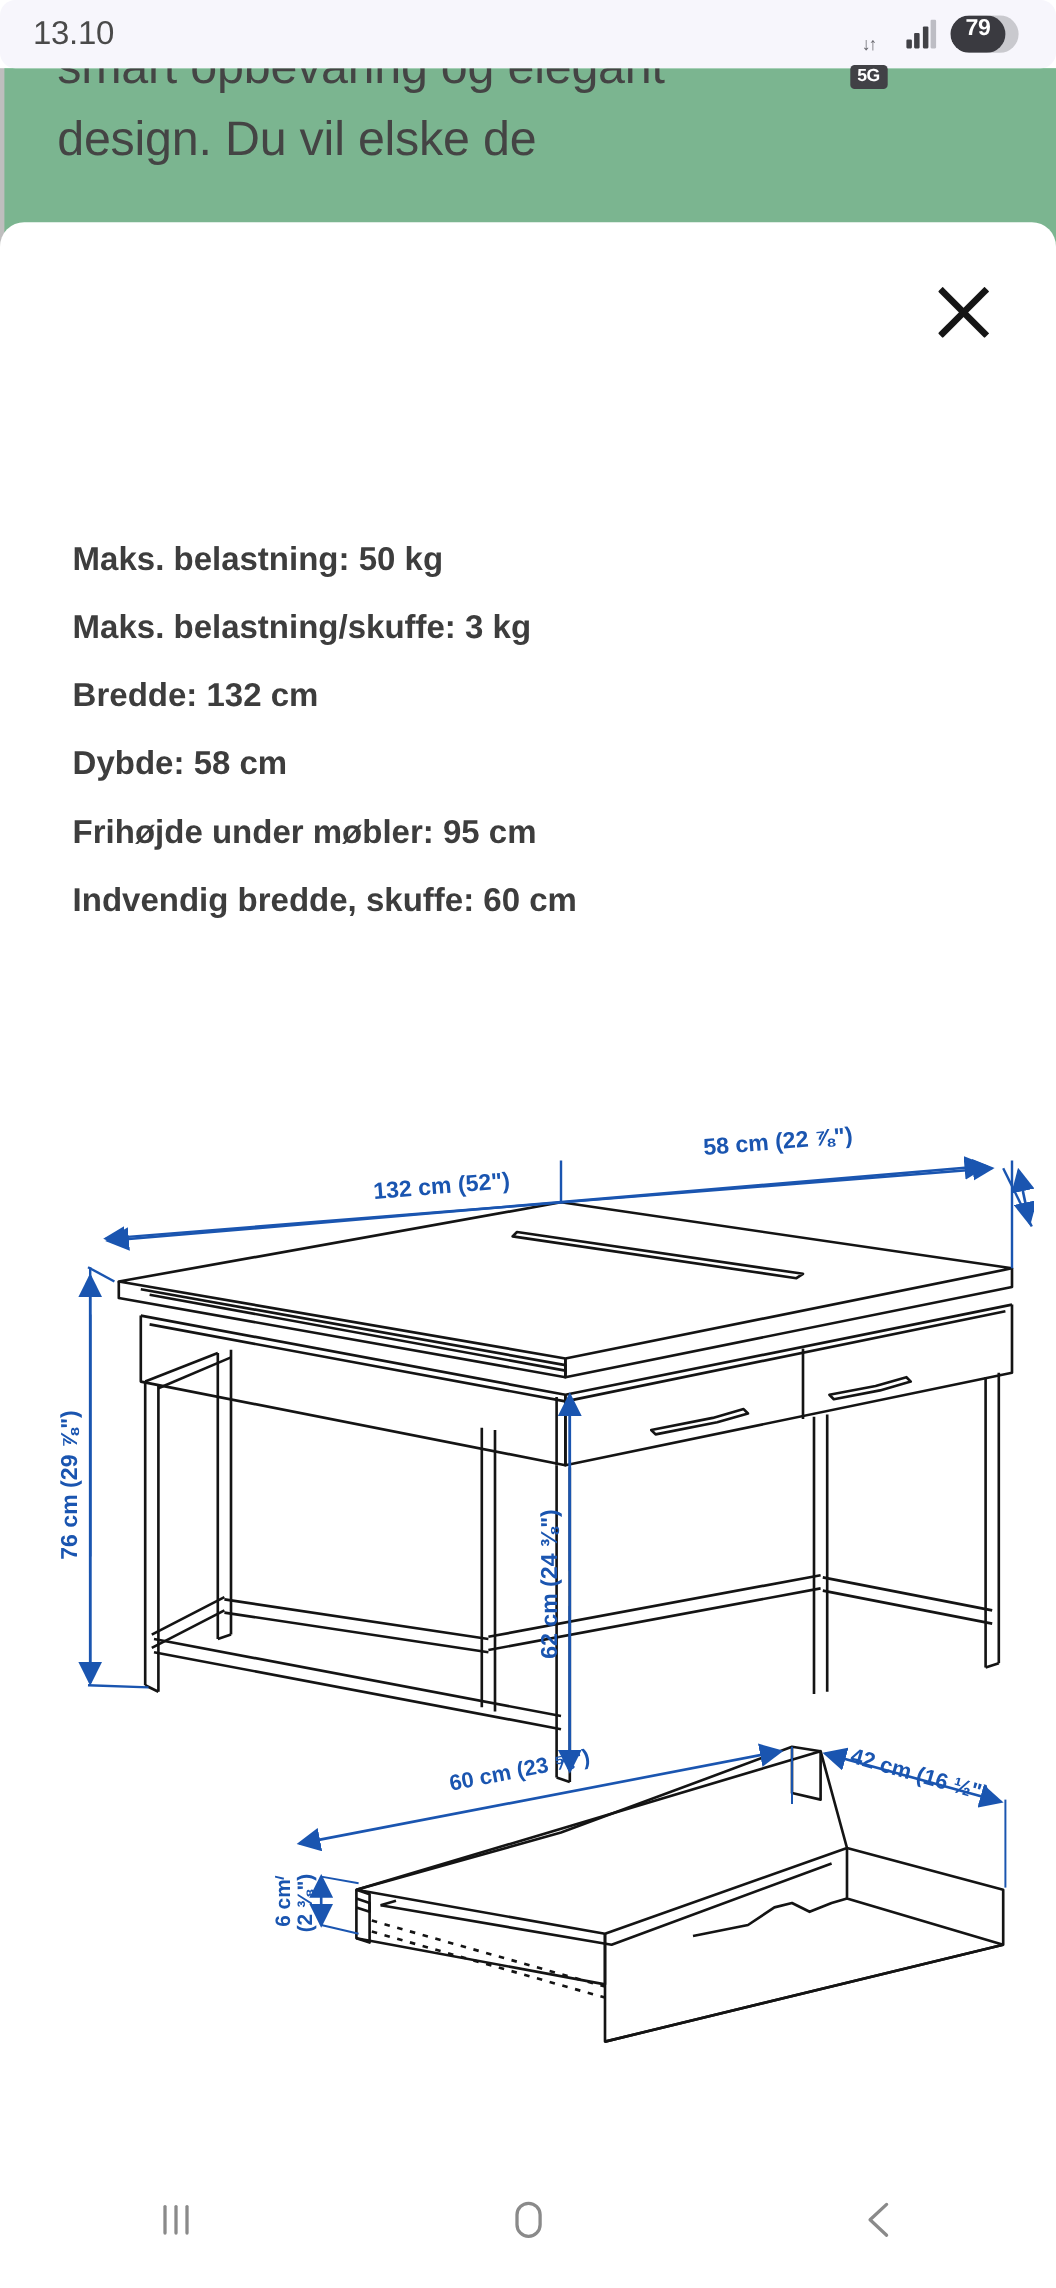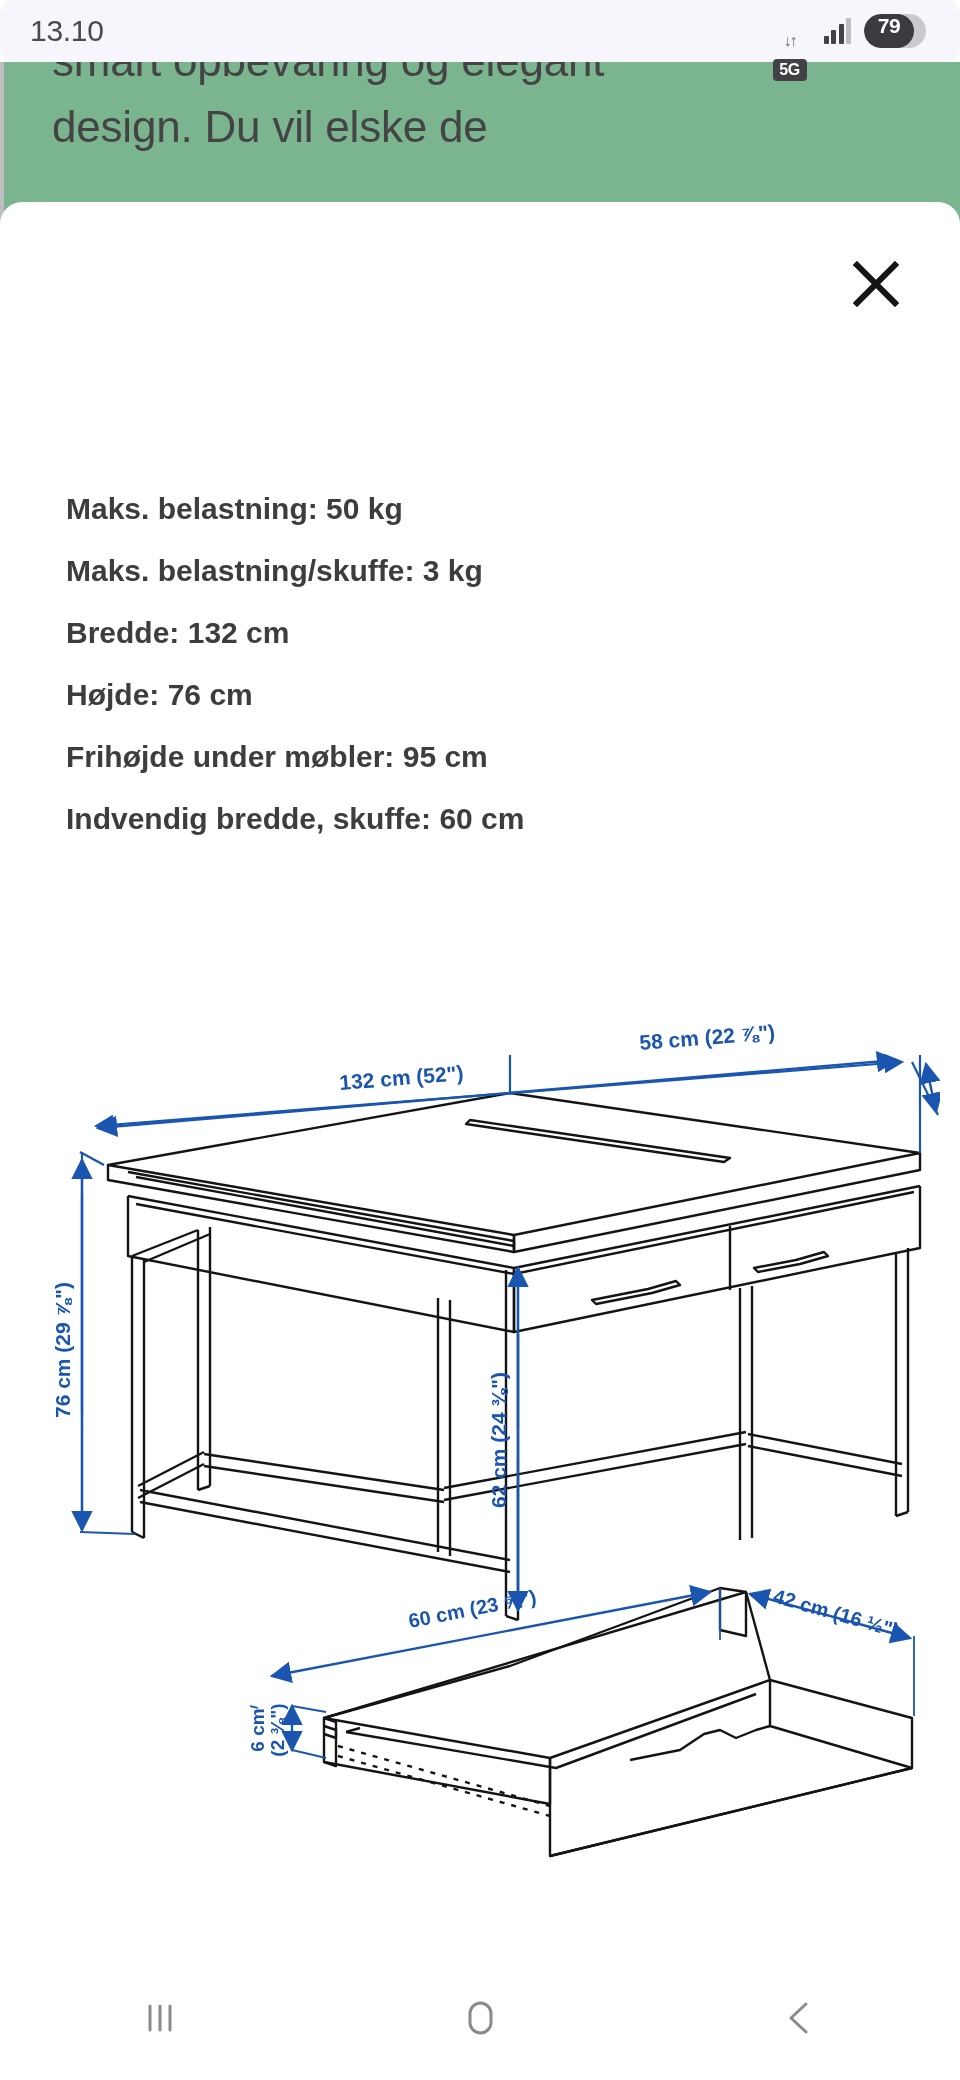--- a/index.html
+++ b/index.html
@@ -163,22 +163,22 @@
     </div>
     <div class="spec-row">
       <span class="k">Maks. belastning/skuffe:</span>
       <span class="v">3 kg</span>
     </div>
     <div class="spec-row">
       <span class="k">Bredde:</span>
       <span class="v">132 cm</span>
     </div>
     <div class="spec-row">
-      <span class="k">Højde:</span>
-      <span class="v">76 cm</span>
+      <span class="k">Dybde:</span>
+      <span class="v">58 cm</span>
     </div>
     <div class="spec-row">
       <span class="k">Frihøjde under møbler:</span>
       <span class="v">95 cm</span>
     </div>
     <div class="spec-row">
       <span class="k">Indvendig bredde, skuffe:</span>
       <span class="v">60 cm</span>
     </div>
   </div>

